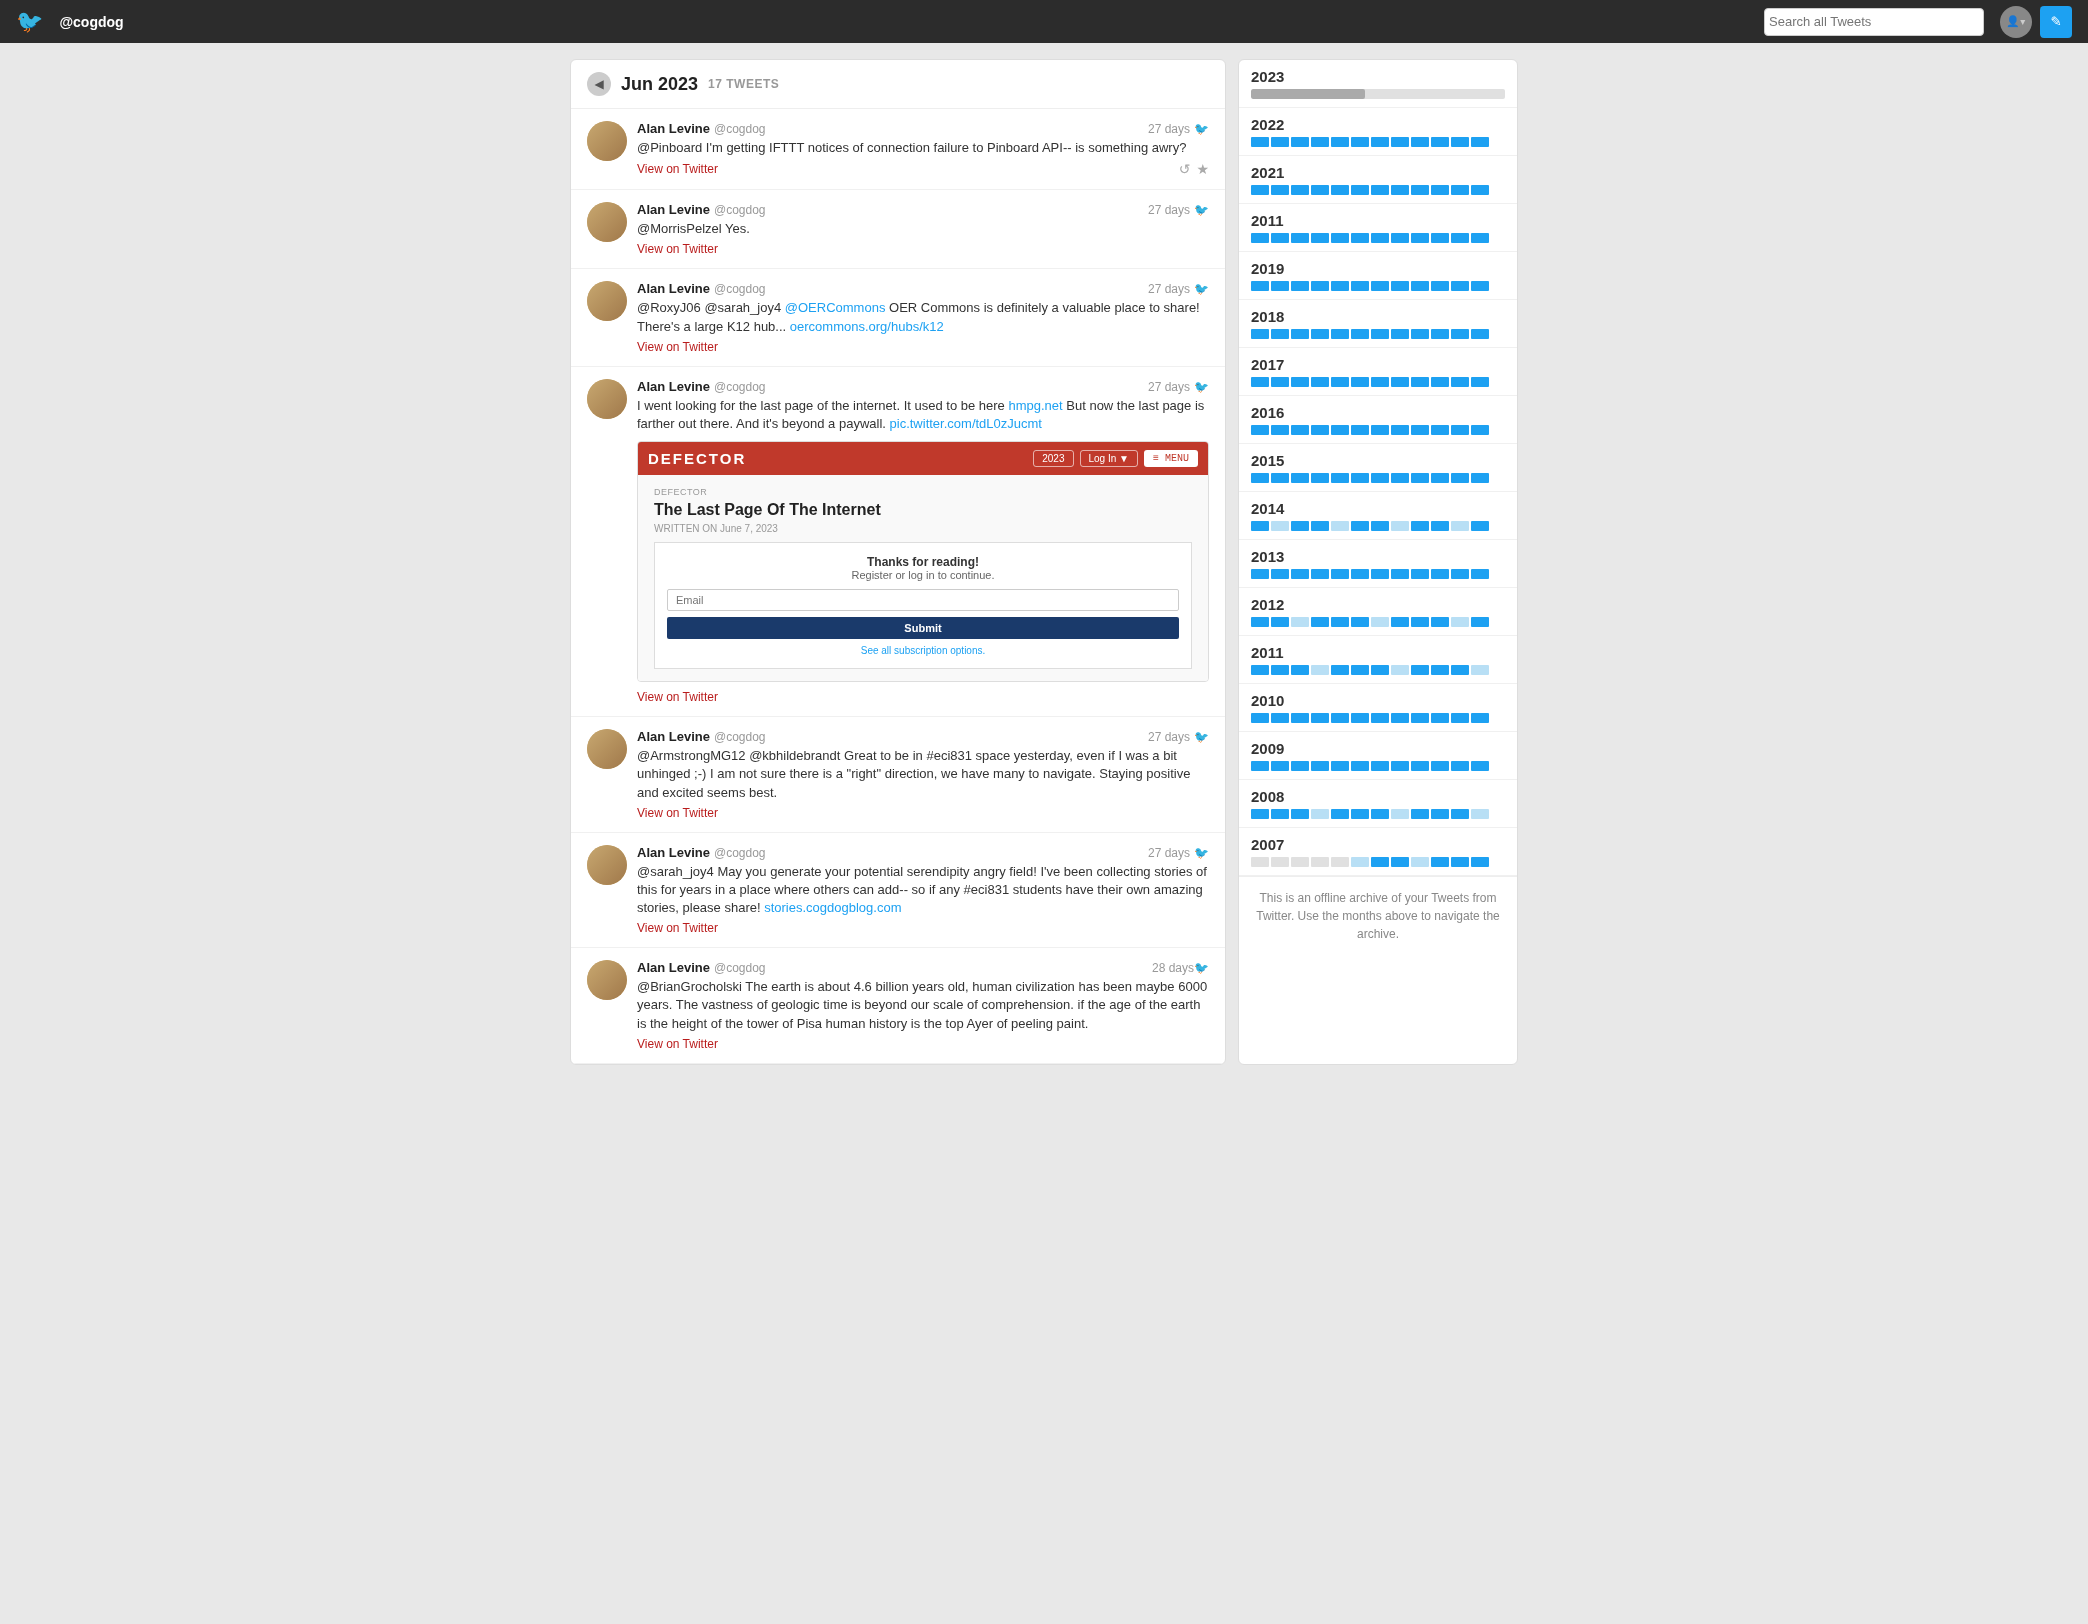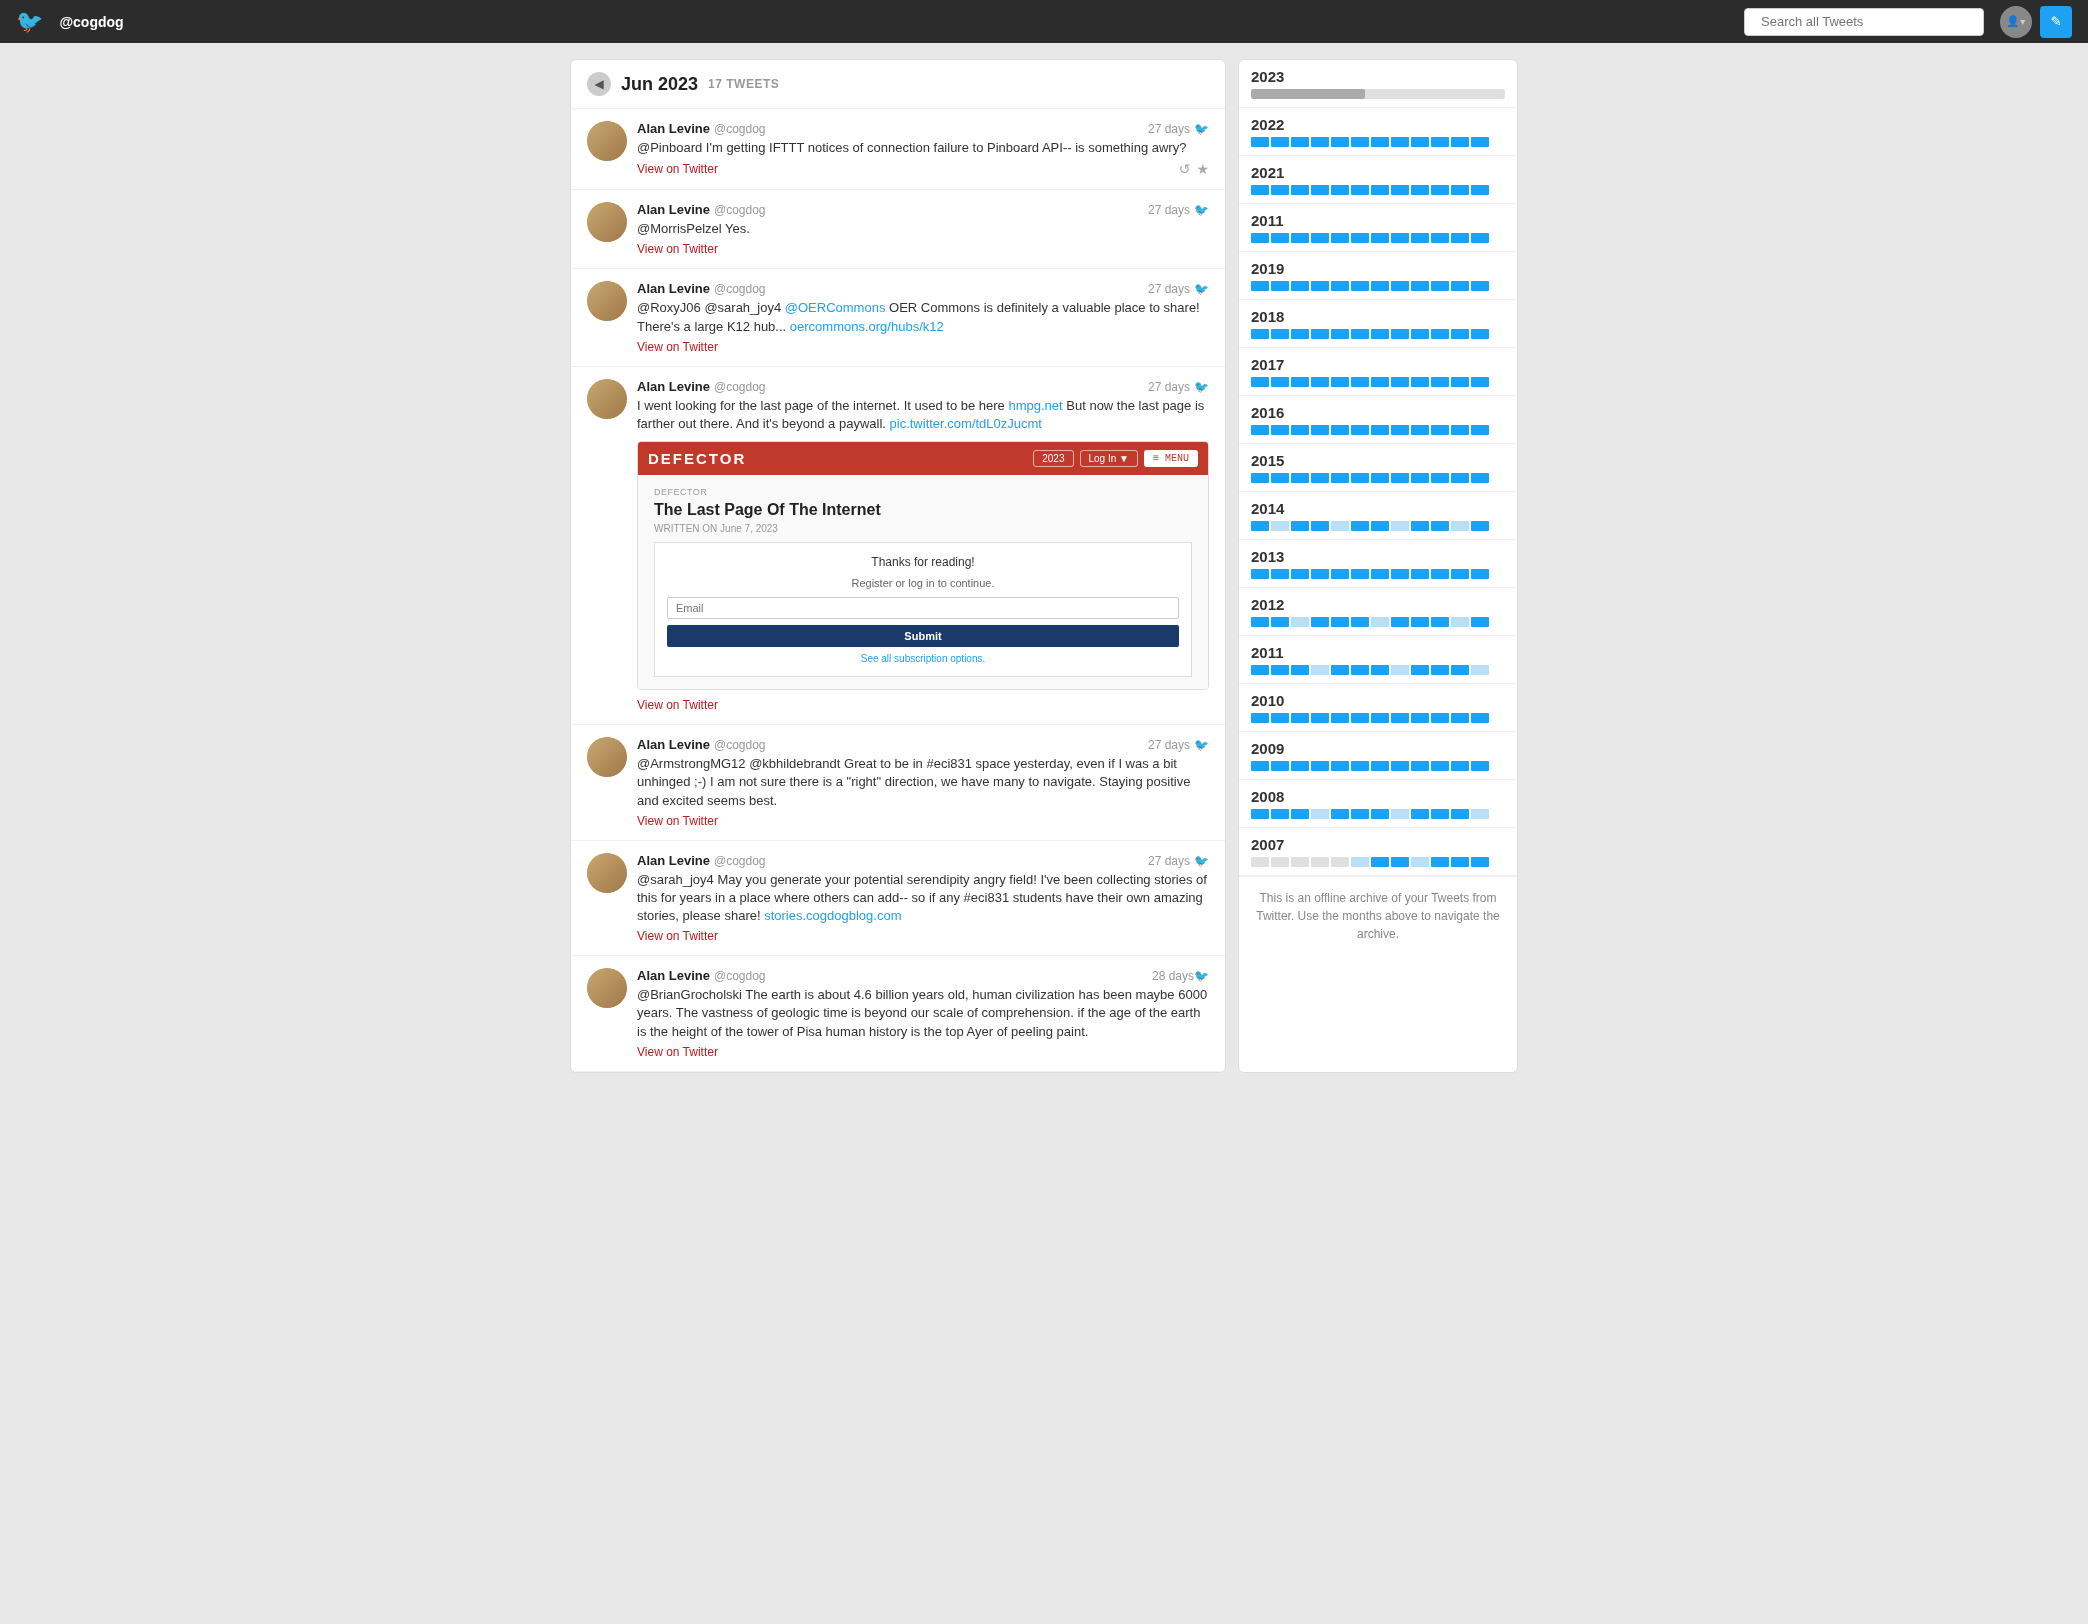--- a/index.html
+++ b/index.html
@@ -27,24 +27,24 @@
       font-size: 22px;
     }
     .header-username {
       color: #fff;
       font-size: 14px;
       font-weight: bold;
     }
     .header-search {
       margin-left: auto;
       height: 28px;
-      width: 240px;
+      width: 220px;
       border-radius: 4px;
       border: 1px solid #ccc;
-      padding: 0 16px;
+      padding: 0 4px;
       font-size: 13px;
       background: #fff;
       color: #666;
     }
     .header-actions {
       display: flex;
       align-items: center;
       gap: 8px;
     }
     .header-avatar-btn {
@@ -262,23 +262,23 @@
       color: #999;
       margin-bottom: 8px;
     }
     .preview-signup {
       background: #fff;
       border: 1px solid #ddd;
       padding: 12px;
       text-align: center;
     }
     .preview-signup-title {
-      font-weight: normal;
+      font-weight: bold;
       font-size: 12px;
-      margin-bottom: 8px;
+      margin-bottom: 0;
     }
     .preview-signup-sub {
       font-size: 11px;
       color: #666;
       margin-bottom: 8px;
     }
     .preview-email-input {
       width: 100%;
       border: 1px solid #ccc;
       padding: 4px 8px;

